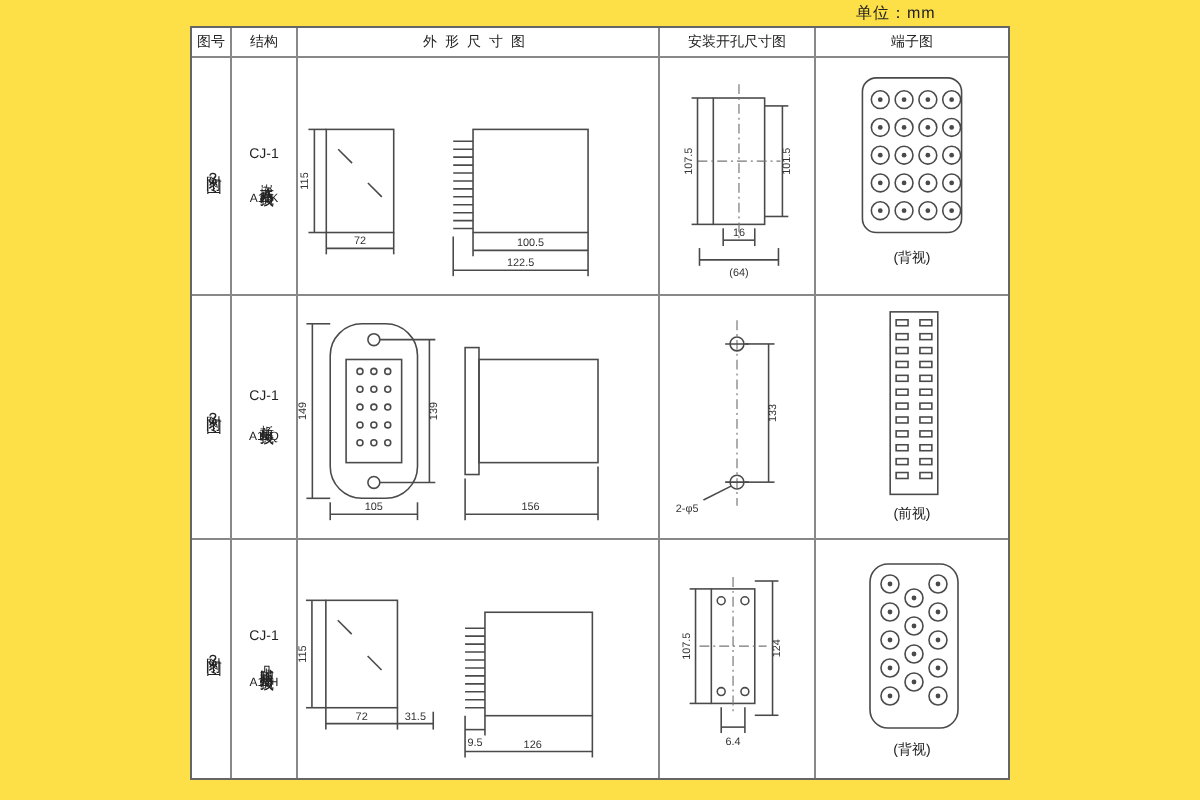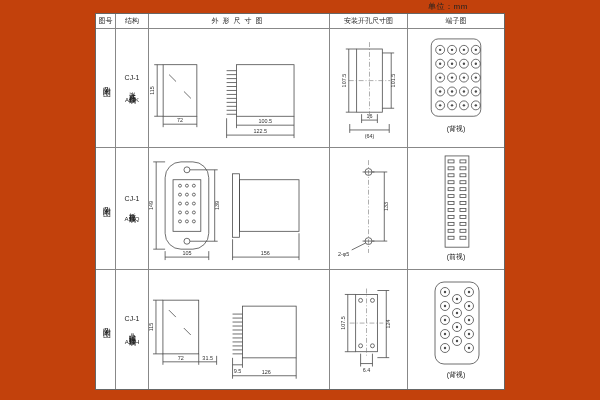--- a/index.html
+++ b/index.html
@@ -1,21 +1,21 @@
 <!DOCTYPE html>
 <html><head>
 <meta charset="utf-8">
 <style>
   html,body{margin:0;padding:0;}
   body{
     width:600px;height:400px;background:#fff;
     font-family:"Liberation Sans","DejaVu Sans",sans-serif;color:#333;
     position:relative;overflow:hidden;
   }
-  .page{position:absolute;inset:0;background:#c2410c;}
+  .page{position:absolute;inset:0;background:#fde047;}
   .unit{position:absolute;top:1px;left:428px;font-size:8px;color:#222;letter-spacing:.5px;}
   .tbl{
     position:absolute;left:95px;top:13px;
     display:grid;
     grid-template-columns:20px 33px 181px 78px 96px;
     grid-template-rows:15px 119px 122px 119px;
     border:1px solid #666;background:#fff;
   }
   .tbl>div{border-right:1px solid #888;border-bottom:1px solid #888;position:relative;overflow:hidden;background:#fff;}
   .tbl>div:nth-child(5n){border-right:0;}

